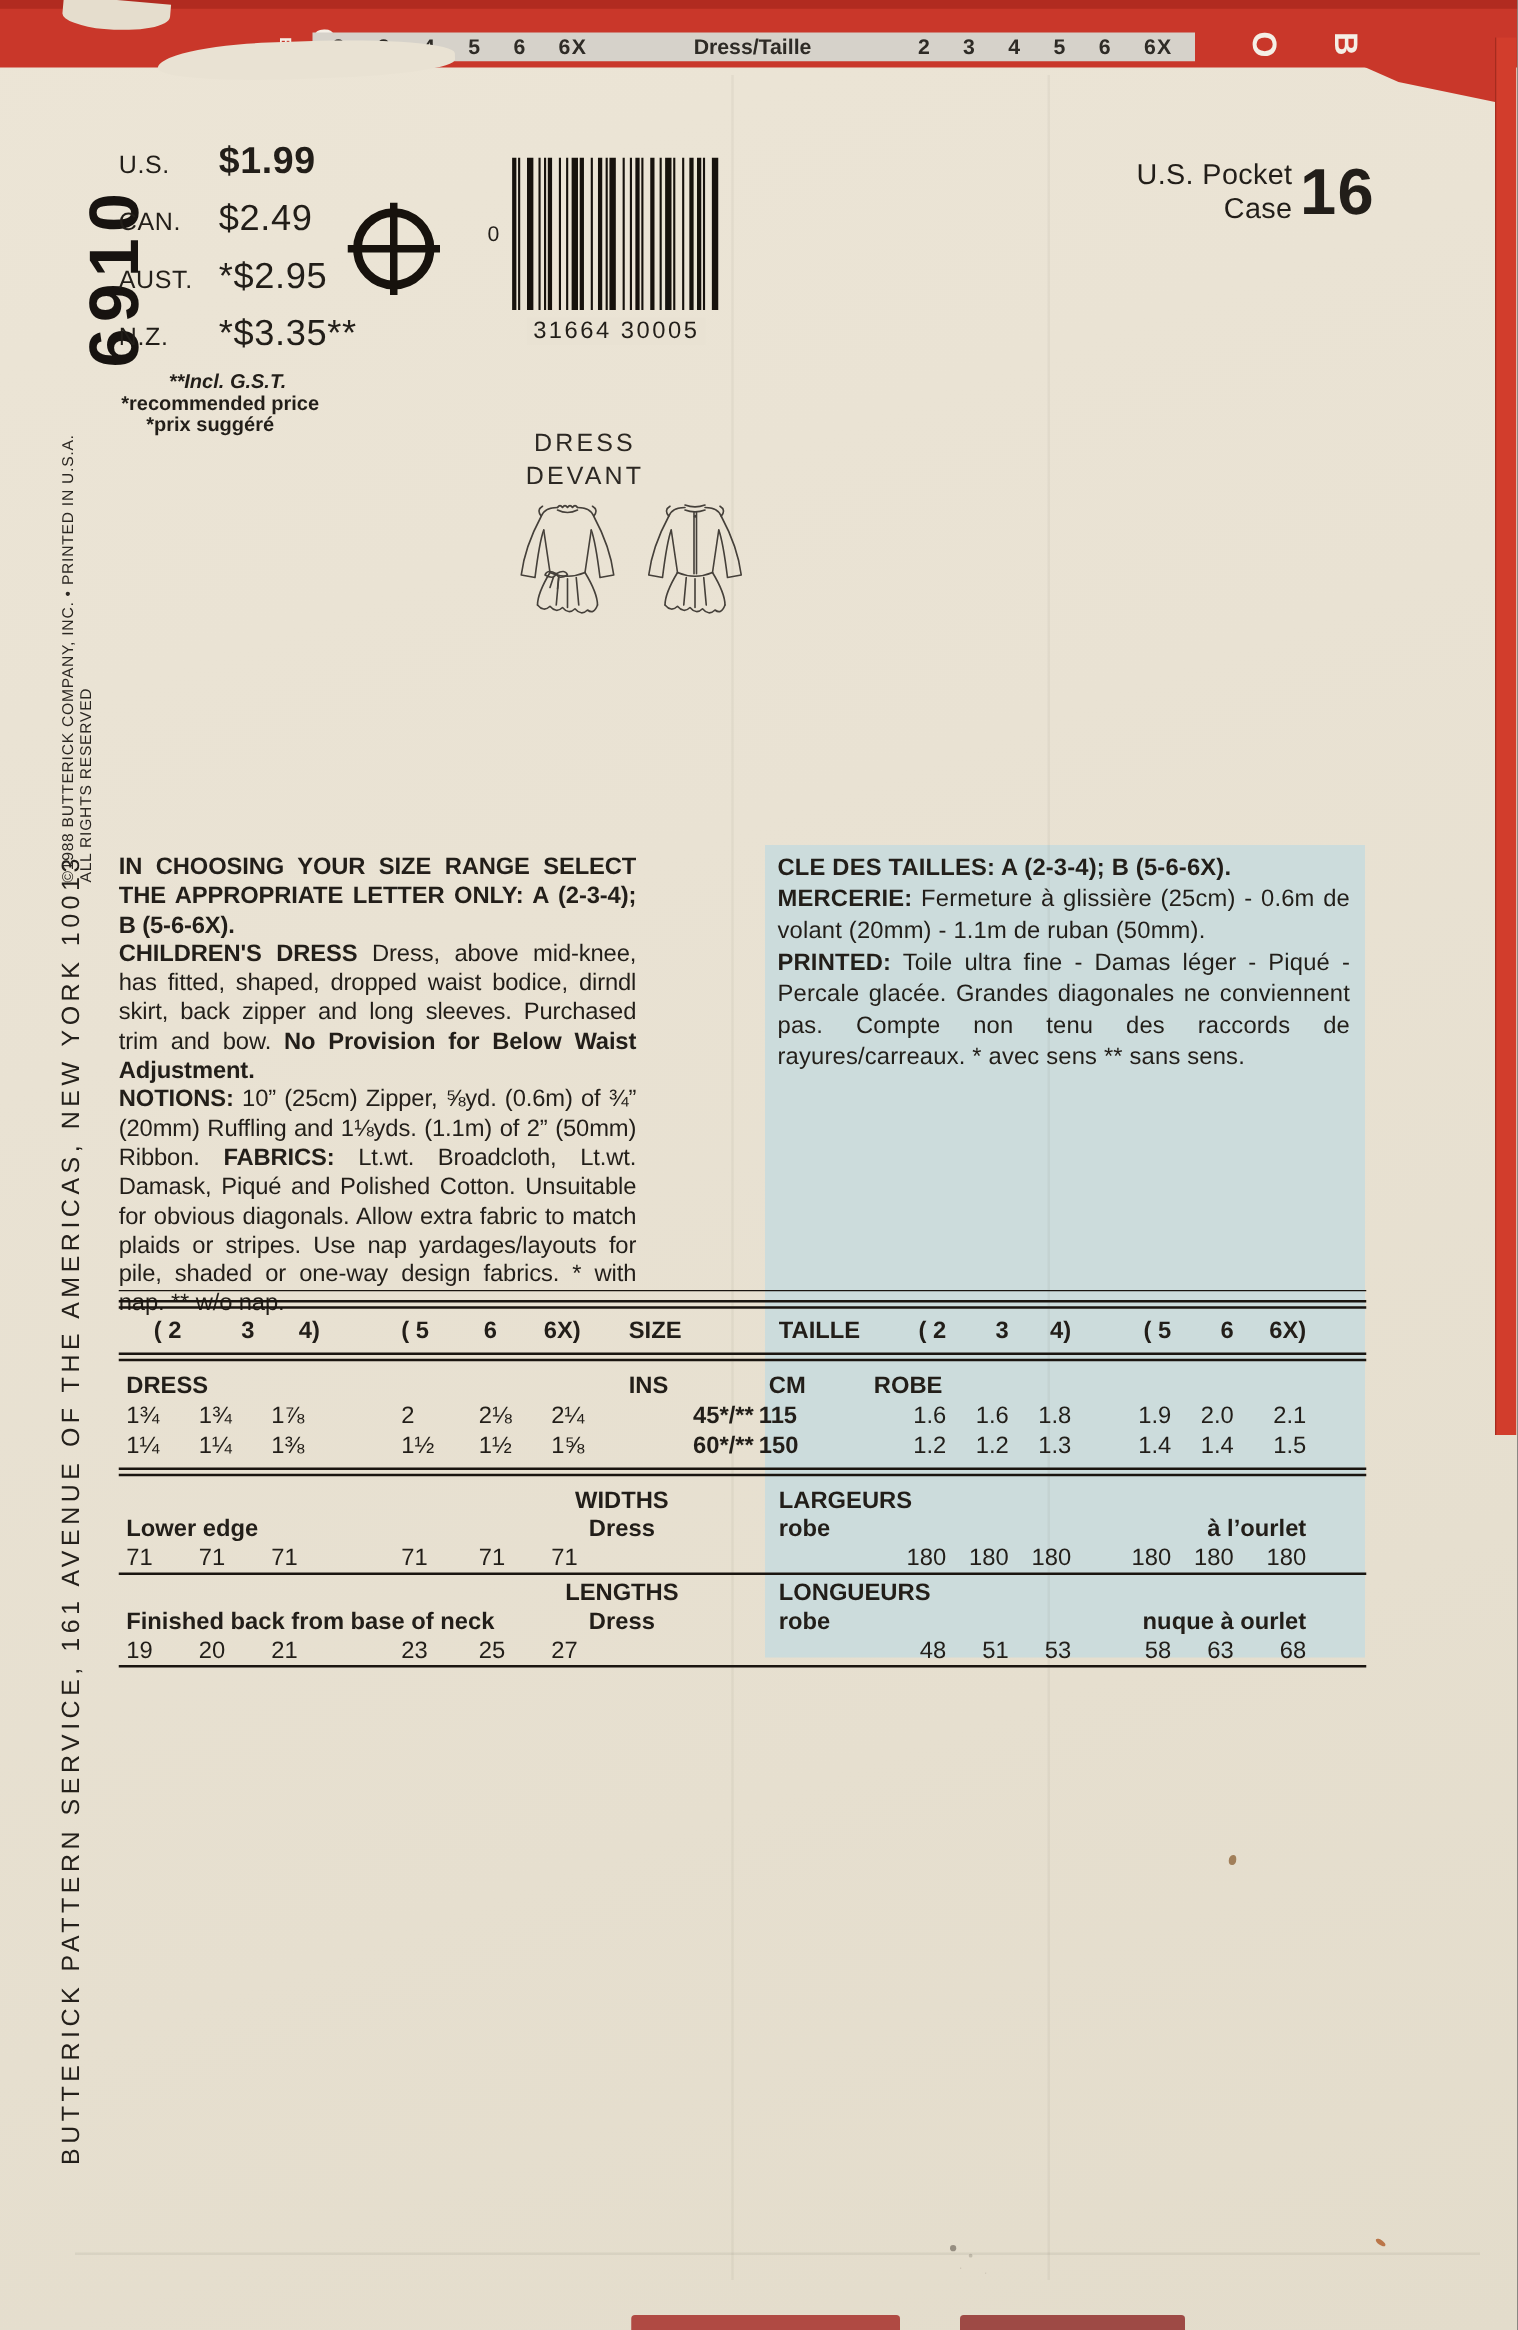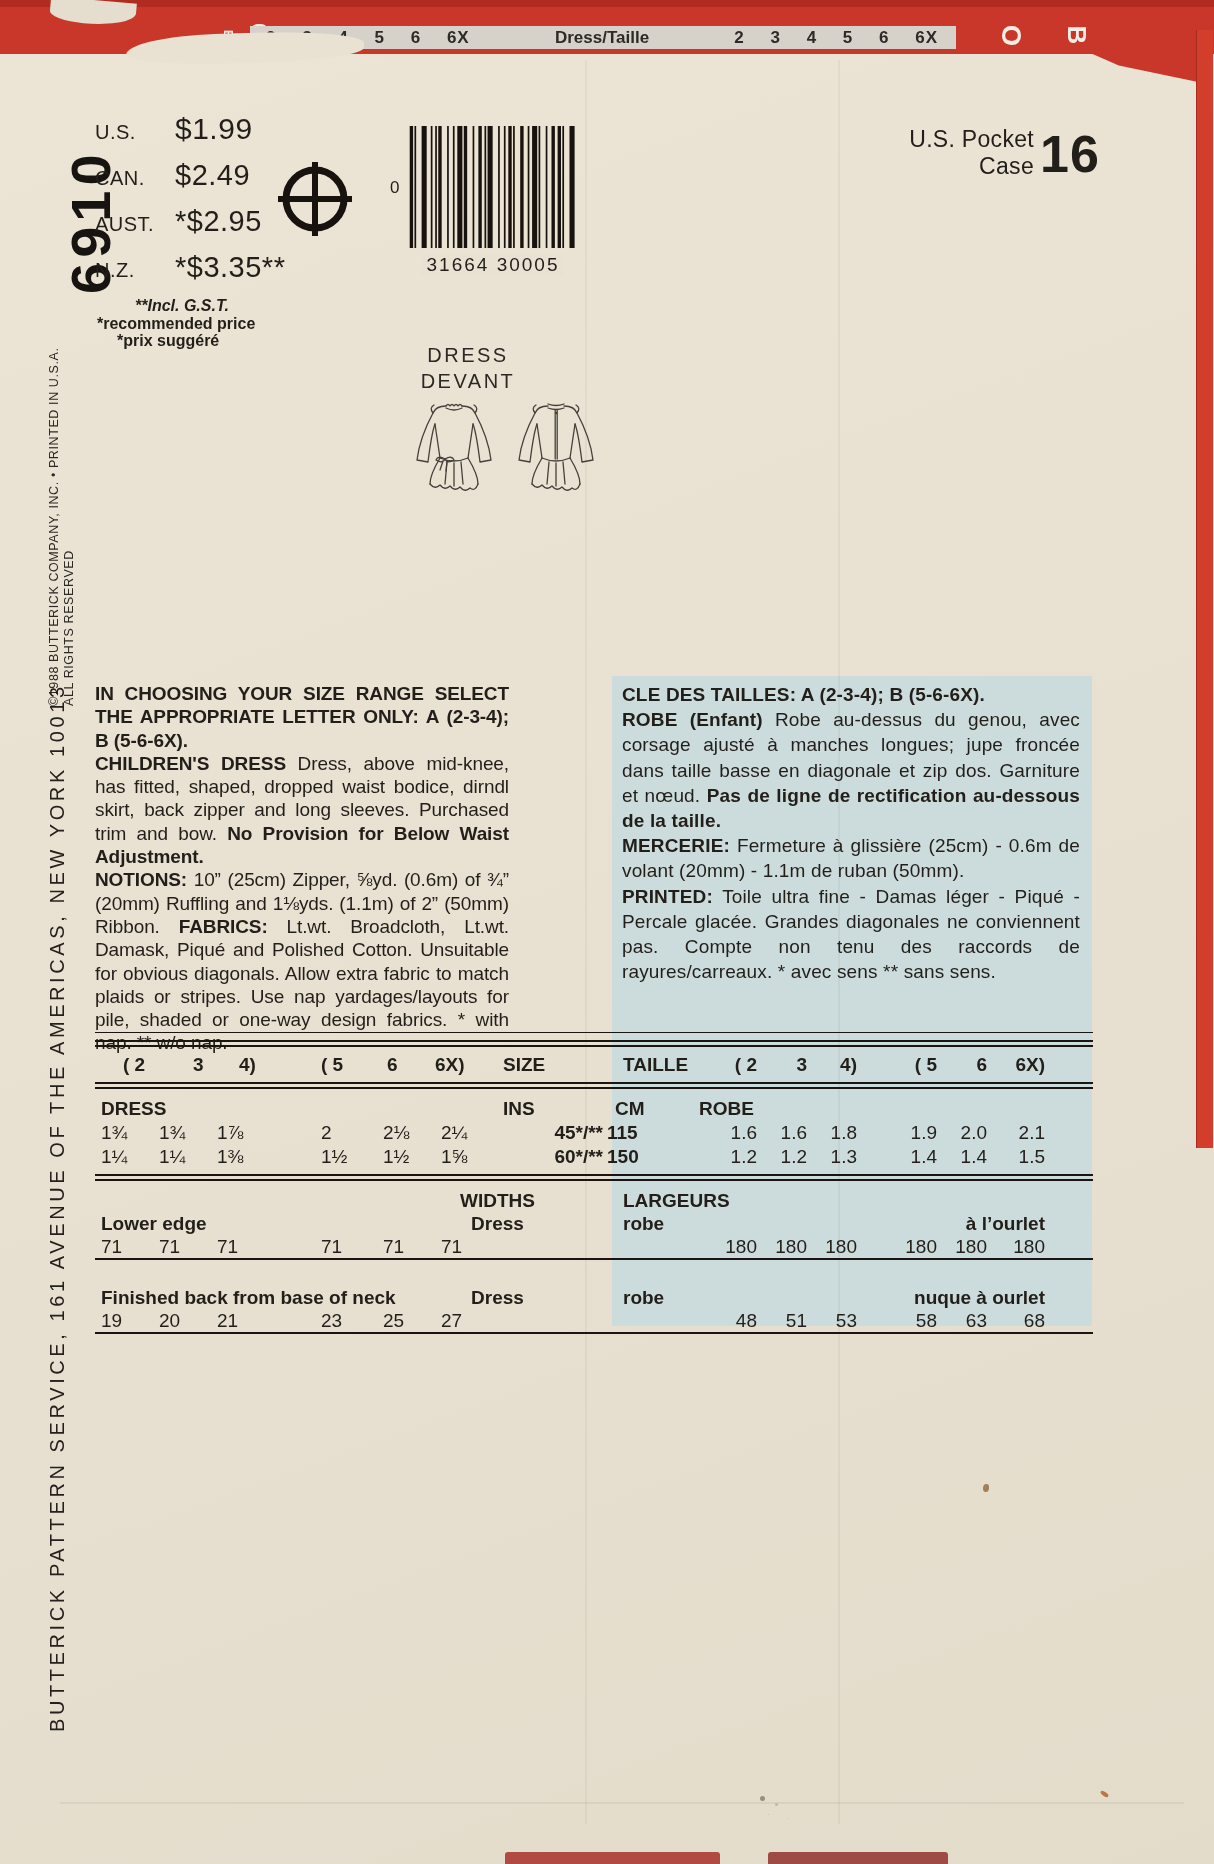--- a/index.html
+++ b/index.html
@@ -34,21 +34,21 @@
   .vtext{position:absolute;transform:rotate(-90deg);transform-origin:left top;white-space:nowrap;}
   .vnum{left:58px;top:294px;font-size:56px;font-weight:bold;letter-spacing:5px;color:#171310;}
   .vcopy{left:47px;top:706px;font-size:12.5px;line-height:15px;letter-spacing:.6px;color:#2b2username: 722;}
   .vcopy{color:#2b2722;}
   .vaddr{left:46px;top:1732px;font-size:20px;letter-spacing:3.6px;color:#24201b;}
   
   .prices{position:absolute;left:95px;top:112px;width:260px;}
   .prow{display:flex;align-items:baseline;margin-bottom:13px;}
   .plabel{width:80px;font-size:20px;letter-spacing:.5px;}
   .pval{font-size:29px;letter-spacing:.5px;}
-  .prow.first .pval{font-size:30px;font-weight:normal;}
+  .prow.first .pval{font-size:30px;font-weight:bold;}
   .pnotes{font-size:16px;font-weight:bold;line-height:17.5px;margin-top:2px;}
   .pnotes .n1{margin-left:40px;font-style:italic;}
   .pnotes .n2{margin-left:2px;}
   .pnotes .n3{margin-left:22px;}
   
   .regmark{position:absolute;left:278px;top:162px;}
   
   .barcode{position:absolute;left:408px;top:126px;width:170px;height:148px;}
   .barcode svg{display:block;}
   .bc-prefix{position:absolute;left:-18px;top:52px;font-size:17px;}
@@ -239,21 +239,20 @@
   <div class="bluepanel"></div>
 
   <div class="desc desc-en">
     <p><span class="b">IN CHOOSING YOUR SIZE RANGE SELECT THE APPROPRIATE LETTER ONLY: A (2-3-4); B (5-6-6X).</span></p>
     <p><span class="b">CHILDREN'S DRESS</span><span> Dress, above mid-knee, has fitted, shaped, dropped waist bodice, dirndl skirt, back zipper and long sleeves. Purchased trim and bow. </span><span class="b">No Provision for Below Waist Adjustment.</span></p>
     <p><span class="b">NOTIONS:</span><span> 10” (25cm) Zipper, ⅝yd. (0.6m) of ¾” (20mm) Ruffling and 1⅛yds. (1.1m) of 2” (50mm) Ribbon. </span><span class="b">FABRICS:</span><span> Lt.wt. Broadcloth, Lt.wt. Damask, Piqué and Polished Cotton. Unsuitable for obvious diagonals. Allow extra fabric to match plaids or stripes. Use nap yardages/layouts for pile, shaded or one-way design fabrics. * with nap. ** w/o nap.</span></p>
   </div>
 
   <div class="desc desc-fr">
     <p><span class="b">CLE DES TAILLES: A (2-3-4); B (5-6-6X).</span></p>
-    <p><span class="b">ROBE (Enfant)</span><span> Robe au-dessus du genou, avec corsage ajusté à manches longues; jupe froncée dans taille basse en diagonale et zip dos. Garniture et nœud. </span><span class="b">Pas de ligne de rectification au-dessous de la taille.</span></p>
     <p><span class="b">MERCERIE:</span><span> Fermeture à glissière (25cm) - 0.6m de volant (20mm) - 1.1m de ruban (50mm).</span></p>
     <p><span class="b">PRINTED:</span><span> Toile ultra fine - Damas léger - Piqué - Percale glacée. Grandes diagonales ne conviennent pas. Compte non tenu des raccords de rayures/carreaux. * avec sens ** sans sens.</span></p>
   </div>
 
   <div class="stable">
     <div class="rule" style="top:0;height:1px"></div>
     <div class="rule" style="top:8px;height:2px"></div>
     <div class="rule" style="top:13px;height:2px"></div>
 
     <div class="trow" style="top:22px">
@@ -340,20 +339,24 @@
       <span class="tc mA">180</span>
       <span class="tc mB">180</span>
       <span class="tc mC">180</span>
       <span class="tc mD">180</span>
       <span class="tc mE">180</span>
       <span class="tc mF">180</span>
     </div>
 
     <div class="rule" style="top:226px;height:2px"></div>
 
+    <div class="trow" style="top:232px">
+      <span class="tc enRight b">LENGTHS</span>
+      <span class="tc lTaille b">LONGUEURS</span>
+    </div>
     <div class="trow" style="top:255px">
       <span class="tc cA b">Finished back from base of neck</span>
       <span class="tc enRight b">Dress</span>
       <span class="tc lTaille b">robe</span>
       <span class="tc frRight b">nuque à ourlet</span>
     </div>
     <div class="trow" style="top:278px">
       <span class="tc cA">19</span>
       <span class="tc cB">20</span>
       <span class="tc cC">21</span>

